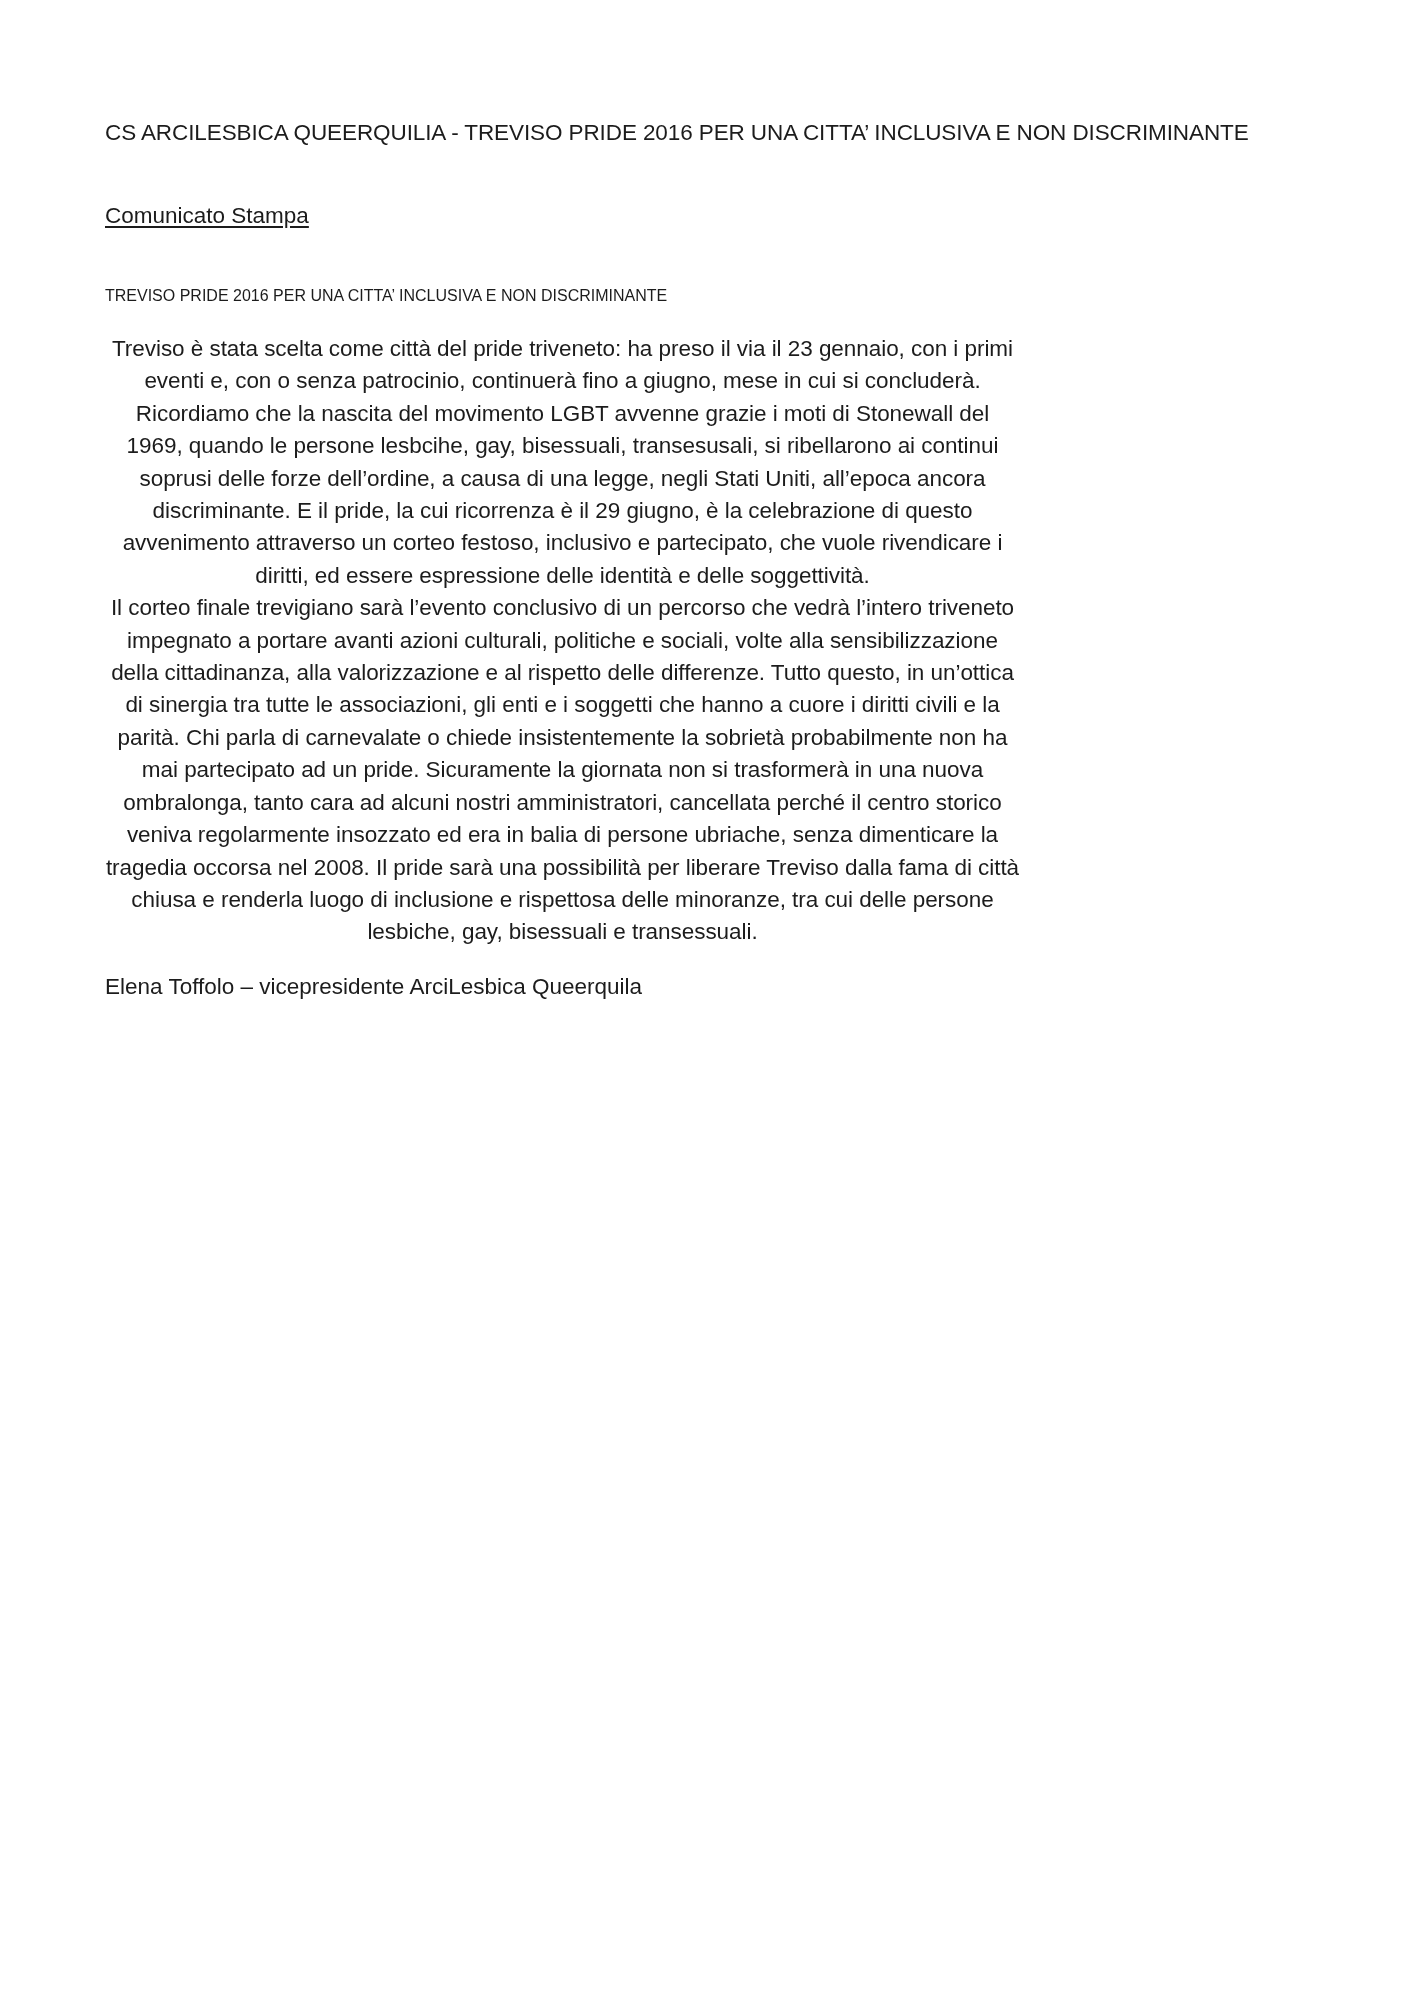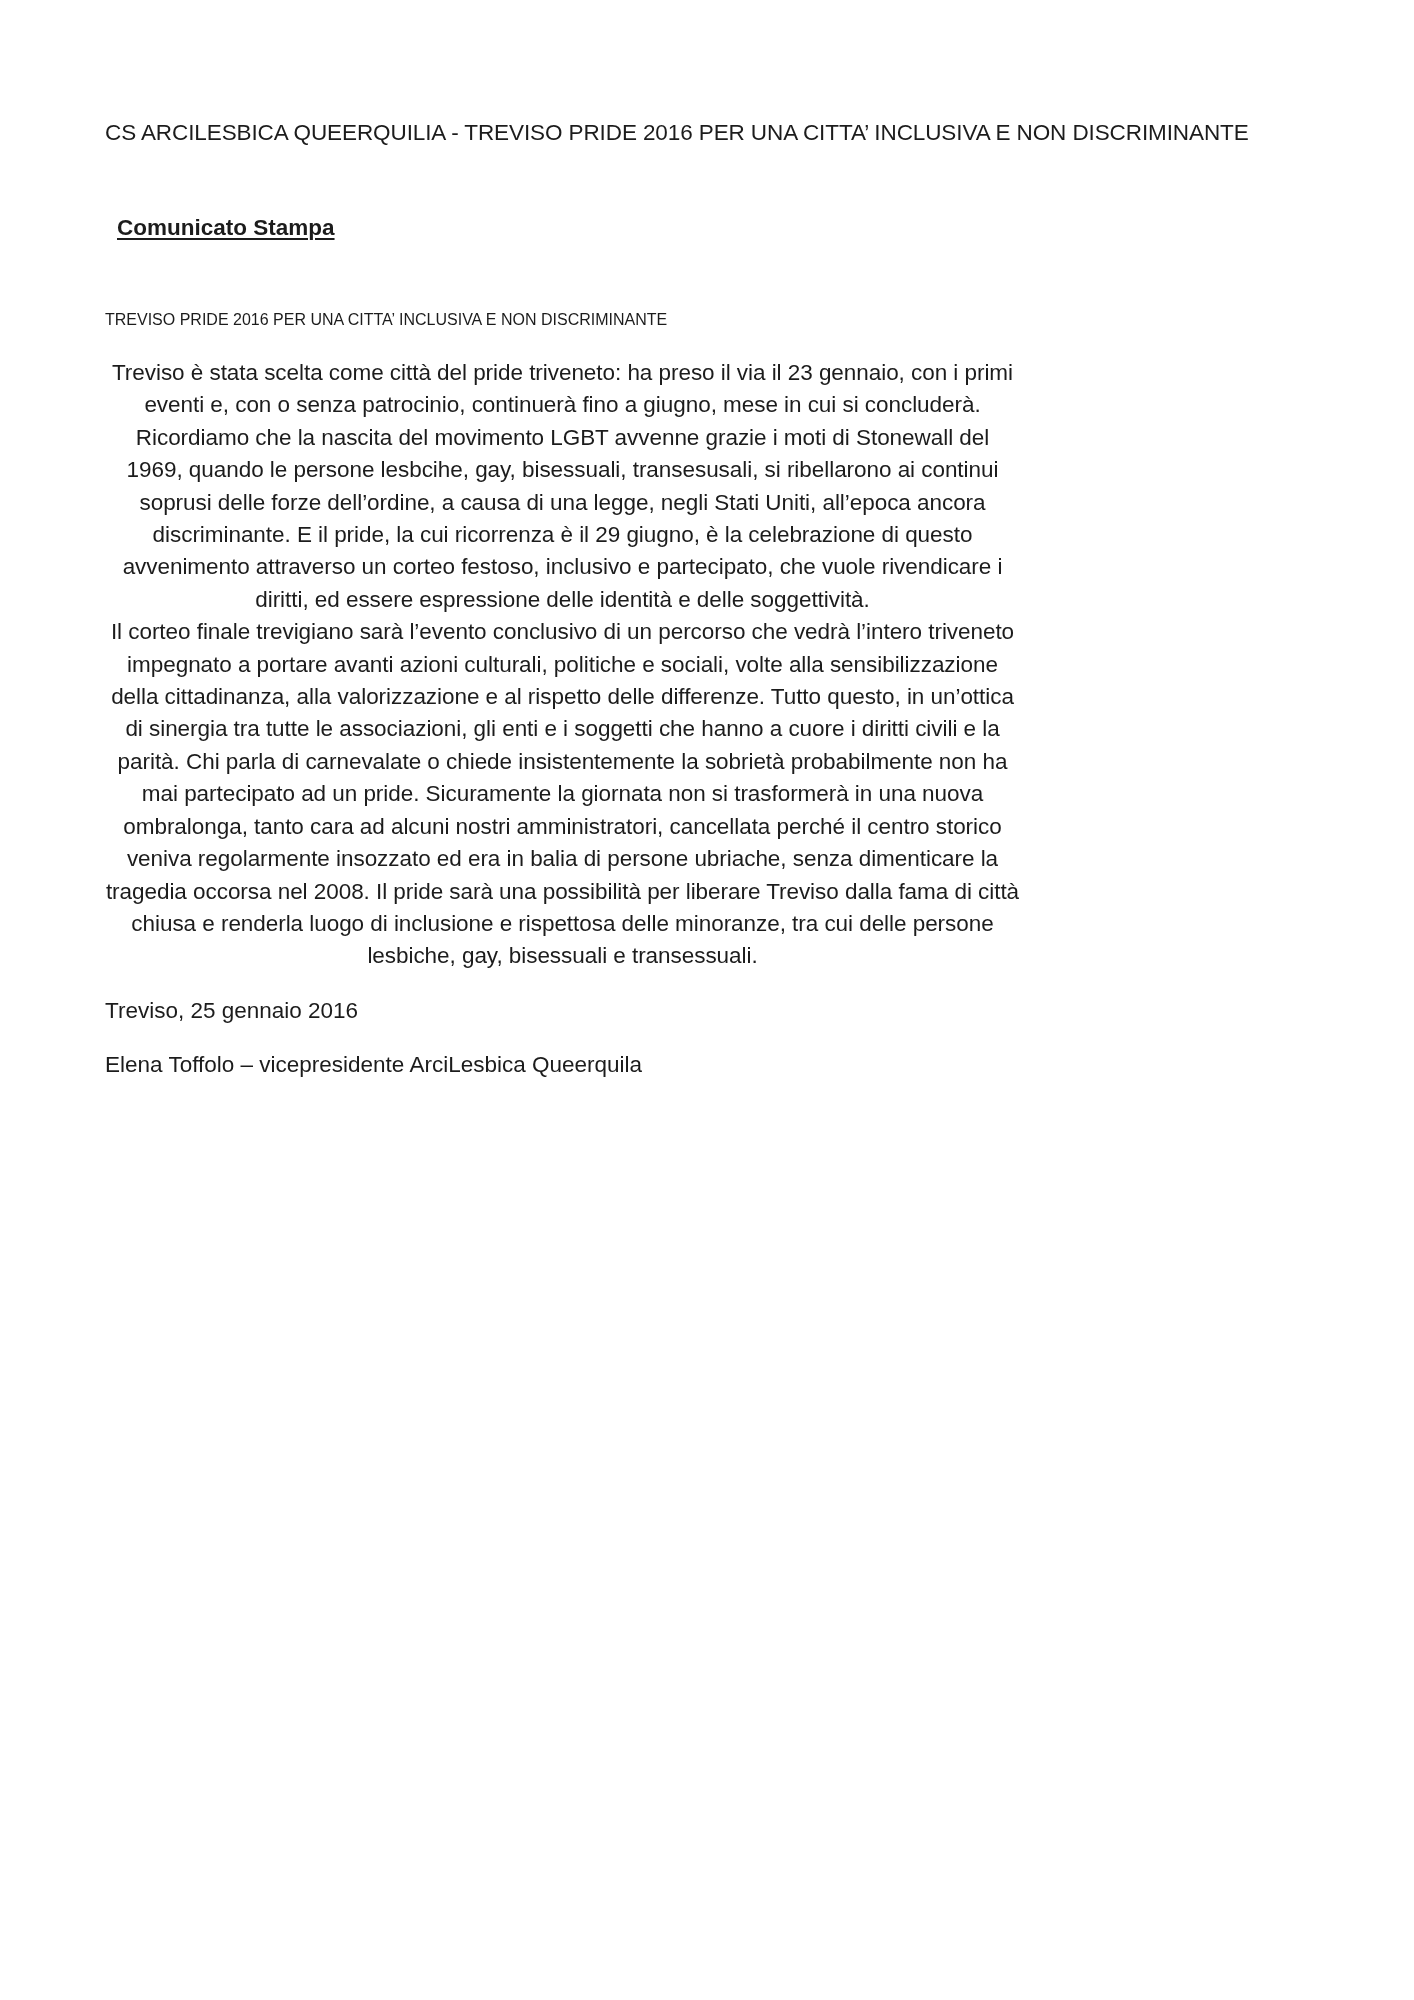--- a/index.html
+++ b/index.html
@@ -44,23 +44,23 @@
   .spacer-lg { height: 53px; }
   .spacer-md { height: 50px; }
   .spacer-sm { height: 22px; }
 
   .section-heading {
     font-size: 22.5px;
     line-height: 30px;
     color: #1c1c1c;
     text-decoration: underline;
     text-underline-offset: 3px;
-    margin: 12px;
+    margin: 0;
     display: inline-block;
-    font-weight: bold;
+    font-weight: normal;
   }
   .sub-heading {
     font-size: 16px;
     line-height: 30px;
     color: #1c1c1c;
     margin: 0;
     white-space: nowrap;
     font-weight: normal;
   }
   p.body-par {
@@ -100,18 +100,17 @@
     <div class="sub-heading">TREVISO PRIDE 2016 PER UNA CITTA’ INCLUSIVA E NON DISCRIMINANTE</div>
 
     <div class="spacer-sm"></div>
 
     <p class="body-par">Treviso è stata scelta come città del pride triveneto: ha preso il via il 23 gennaio, con i primi eventi e, con o senza patrocinio, continuerà fino a giugno, mese in cui si concluderà.</p>
 
     <p class="body-par">Ricordiamo che la nascita del movimento LGBT avvenne grazie i moti di Stonewall del 1969, quando le persone lesbcihe, gay, bisessuali, transesusali, si ribellarono ai continui soprusi delle forze dell’ordine, a causa di una legge, negli Stati Uniti, all’epoca ancora discriminante. E il pride, la cui ricorrenza è il 29 giugno, è la celebrazione di questo avvenimento attraverso un corteo festoso, inclusivo e partecipato, che vuole rivendicare i diritti, ed essere espressione delle identità e delle soggettività.</p>
 
     <p class="body-par">Il corteo finale trevigiano sarà l’evento conclusivo di un percorso che vedrà l’intero triveneto impegnato a portare avanti azioni culturali, politiche e sociali, volte alla sensibilizzazione della cittadinanza, alla valorizzazione e al rispetto delle differenze. Tutto questo, in un’ottica di sinergia tra tutte le associazioni, gli enti e i soggetti che hanno a cuore i diritti civili e la parità. Chi parla di carnevalate o chiede insistentemente la sobrietà probabilmente non ha mai partecipato ad un pride. Sicuramente la giornata non si trasformerà in una nuova ombralonga, tanto cara ad alcuni nostri amministratori, cancellata perché il centro storico veniva regolarmente insozzato ed era in balia di persone ubriache, senza dimenticare la tragedia occorsa nel 2008. Il pride sarà una possibilità per liberare Treviso dalla fama di città chiusa e renderla luogo di inclusione e rispettosa delle minoranze, tra cui delle persone lesbiche, gay, bisessuali e transessuali.</p>
 
-    <p class="sig-line sig-gap">Treviso, 25 gennaio 2016</p>
 
     <p class="sig-line sig-gap">Elena Toffolo – vicepresidente ArciLesbica Queerquila</p>
 
   </div>
 </div>
 
 </body></html>

